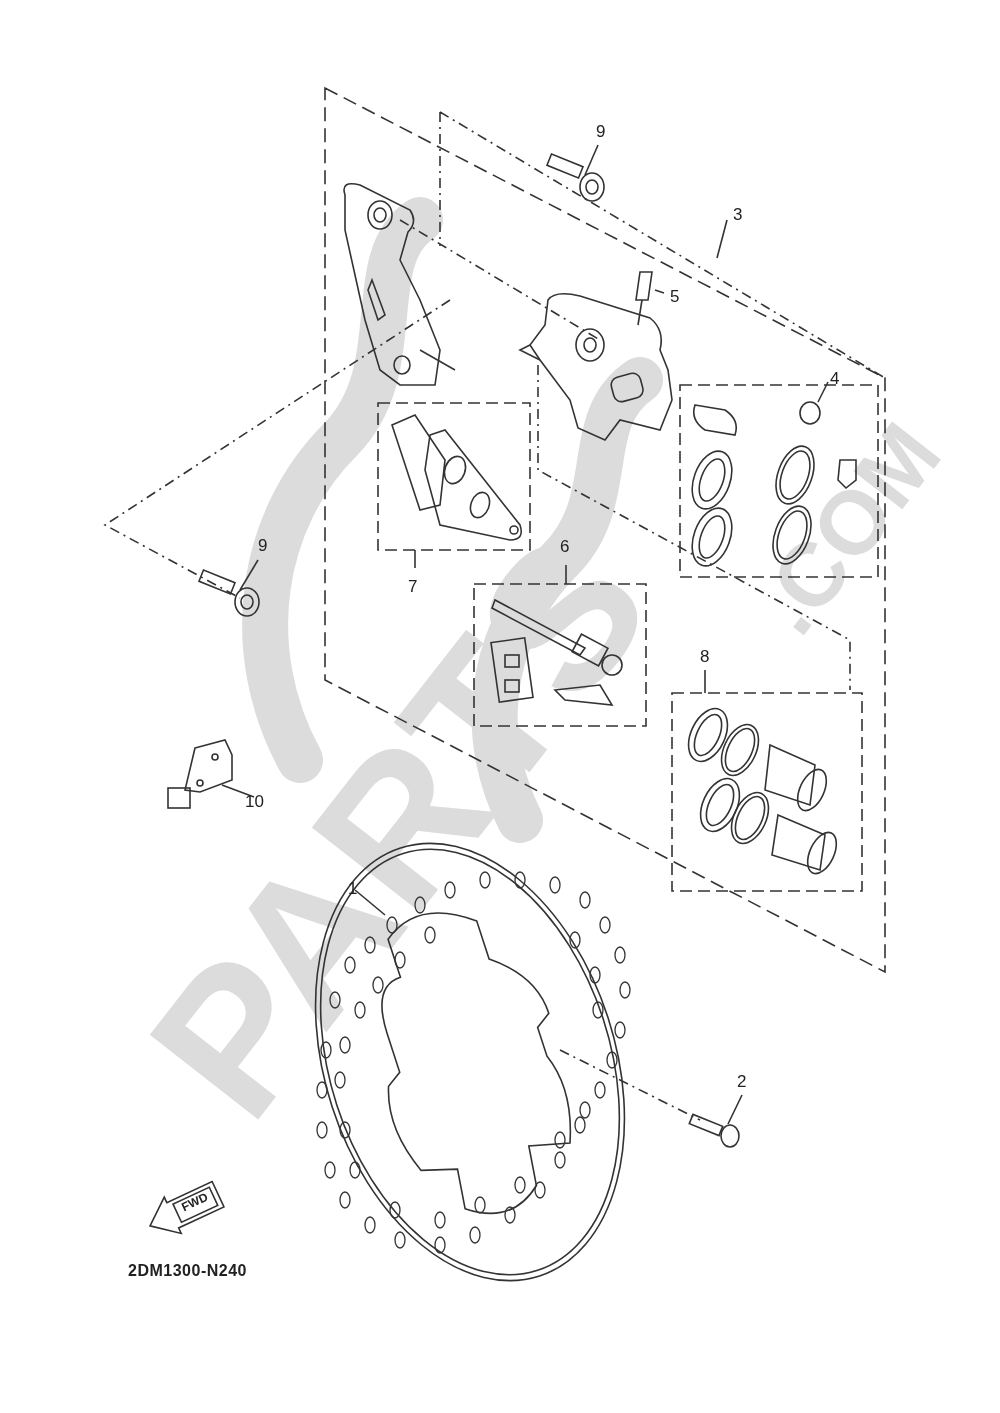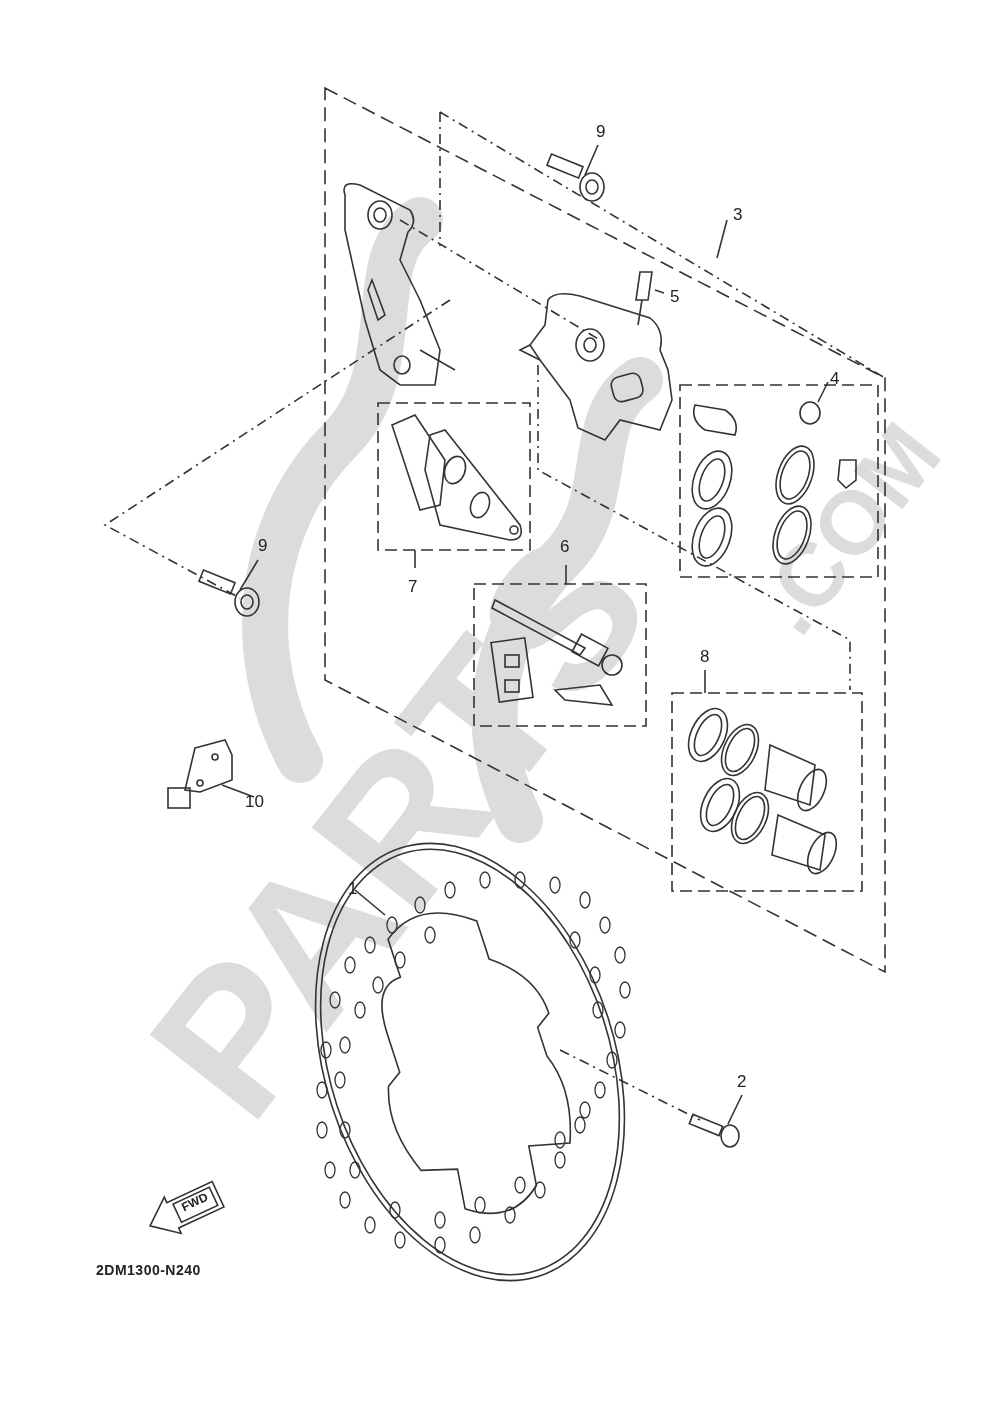--- a/index.html
+++ b/index.html
@@ -1,21 +1,21 @@
 <!DOCTYPE html>
 <html><head>
 <meta charset="utf-8">
 <style>
   html, body { margin: 0; padding: 0; background: #ffffff; }
   body { width: 1000px; height: 1413px; position: relative; overflow: hidden;
          font-family: "Liberation Sans", sans-serif; }
   #stage { position: absolute; left: 0; top: 0; width: 1000px; height: 1413px; }
   .callout { position: absolute; font-family: "Liberation Sans", sans-serif;
              font-size: 17px; color: #222; line-height: 1; }
-  .diagram-code { position: absolute; left: 96px; top: 1262px; font-size: 14px;
+  .diagram-code { position: absolute; left: 128px; top: 1262px; font-size: 16px;
                   color: #222; letter-spacing: 0.5px; font-weight: bold; }
 </style>
 </head>
 <body>
 
 <div id="stage">
 
   <svg width="1000" height="1413" style="position:absolute;left:0;top:0">
     <g fill="none" stroke="#dcdcdc" stroke-width="46" stroke-linecap="round">
       <path d="M300 760 C 240 650, 260 520, 340 440 C 410 370, 360 260, 420 220"></path>

